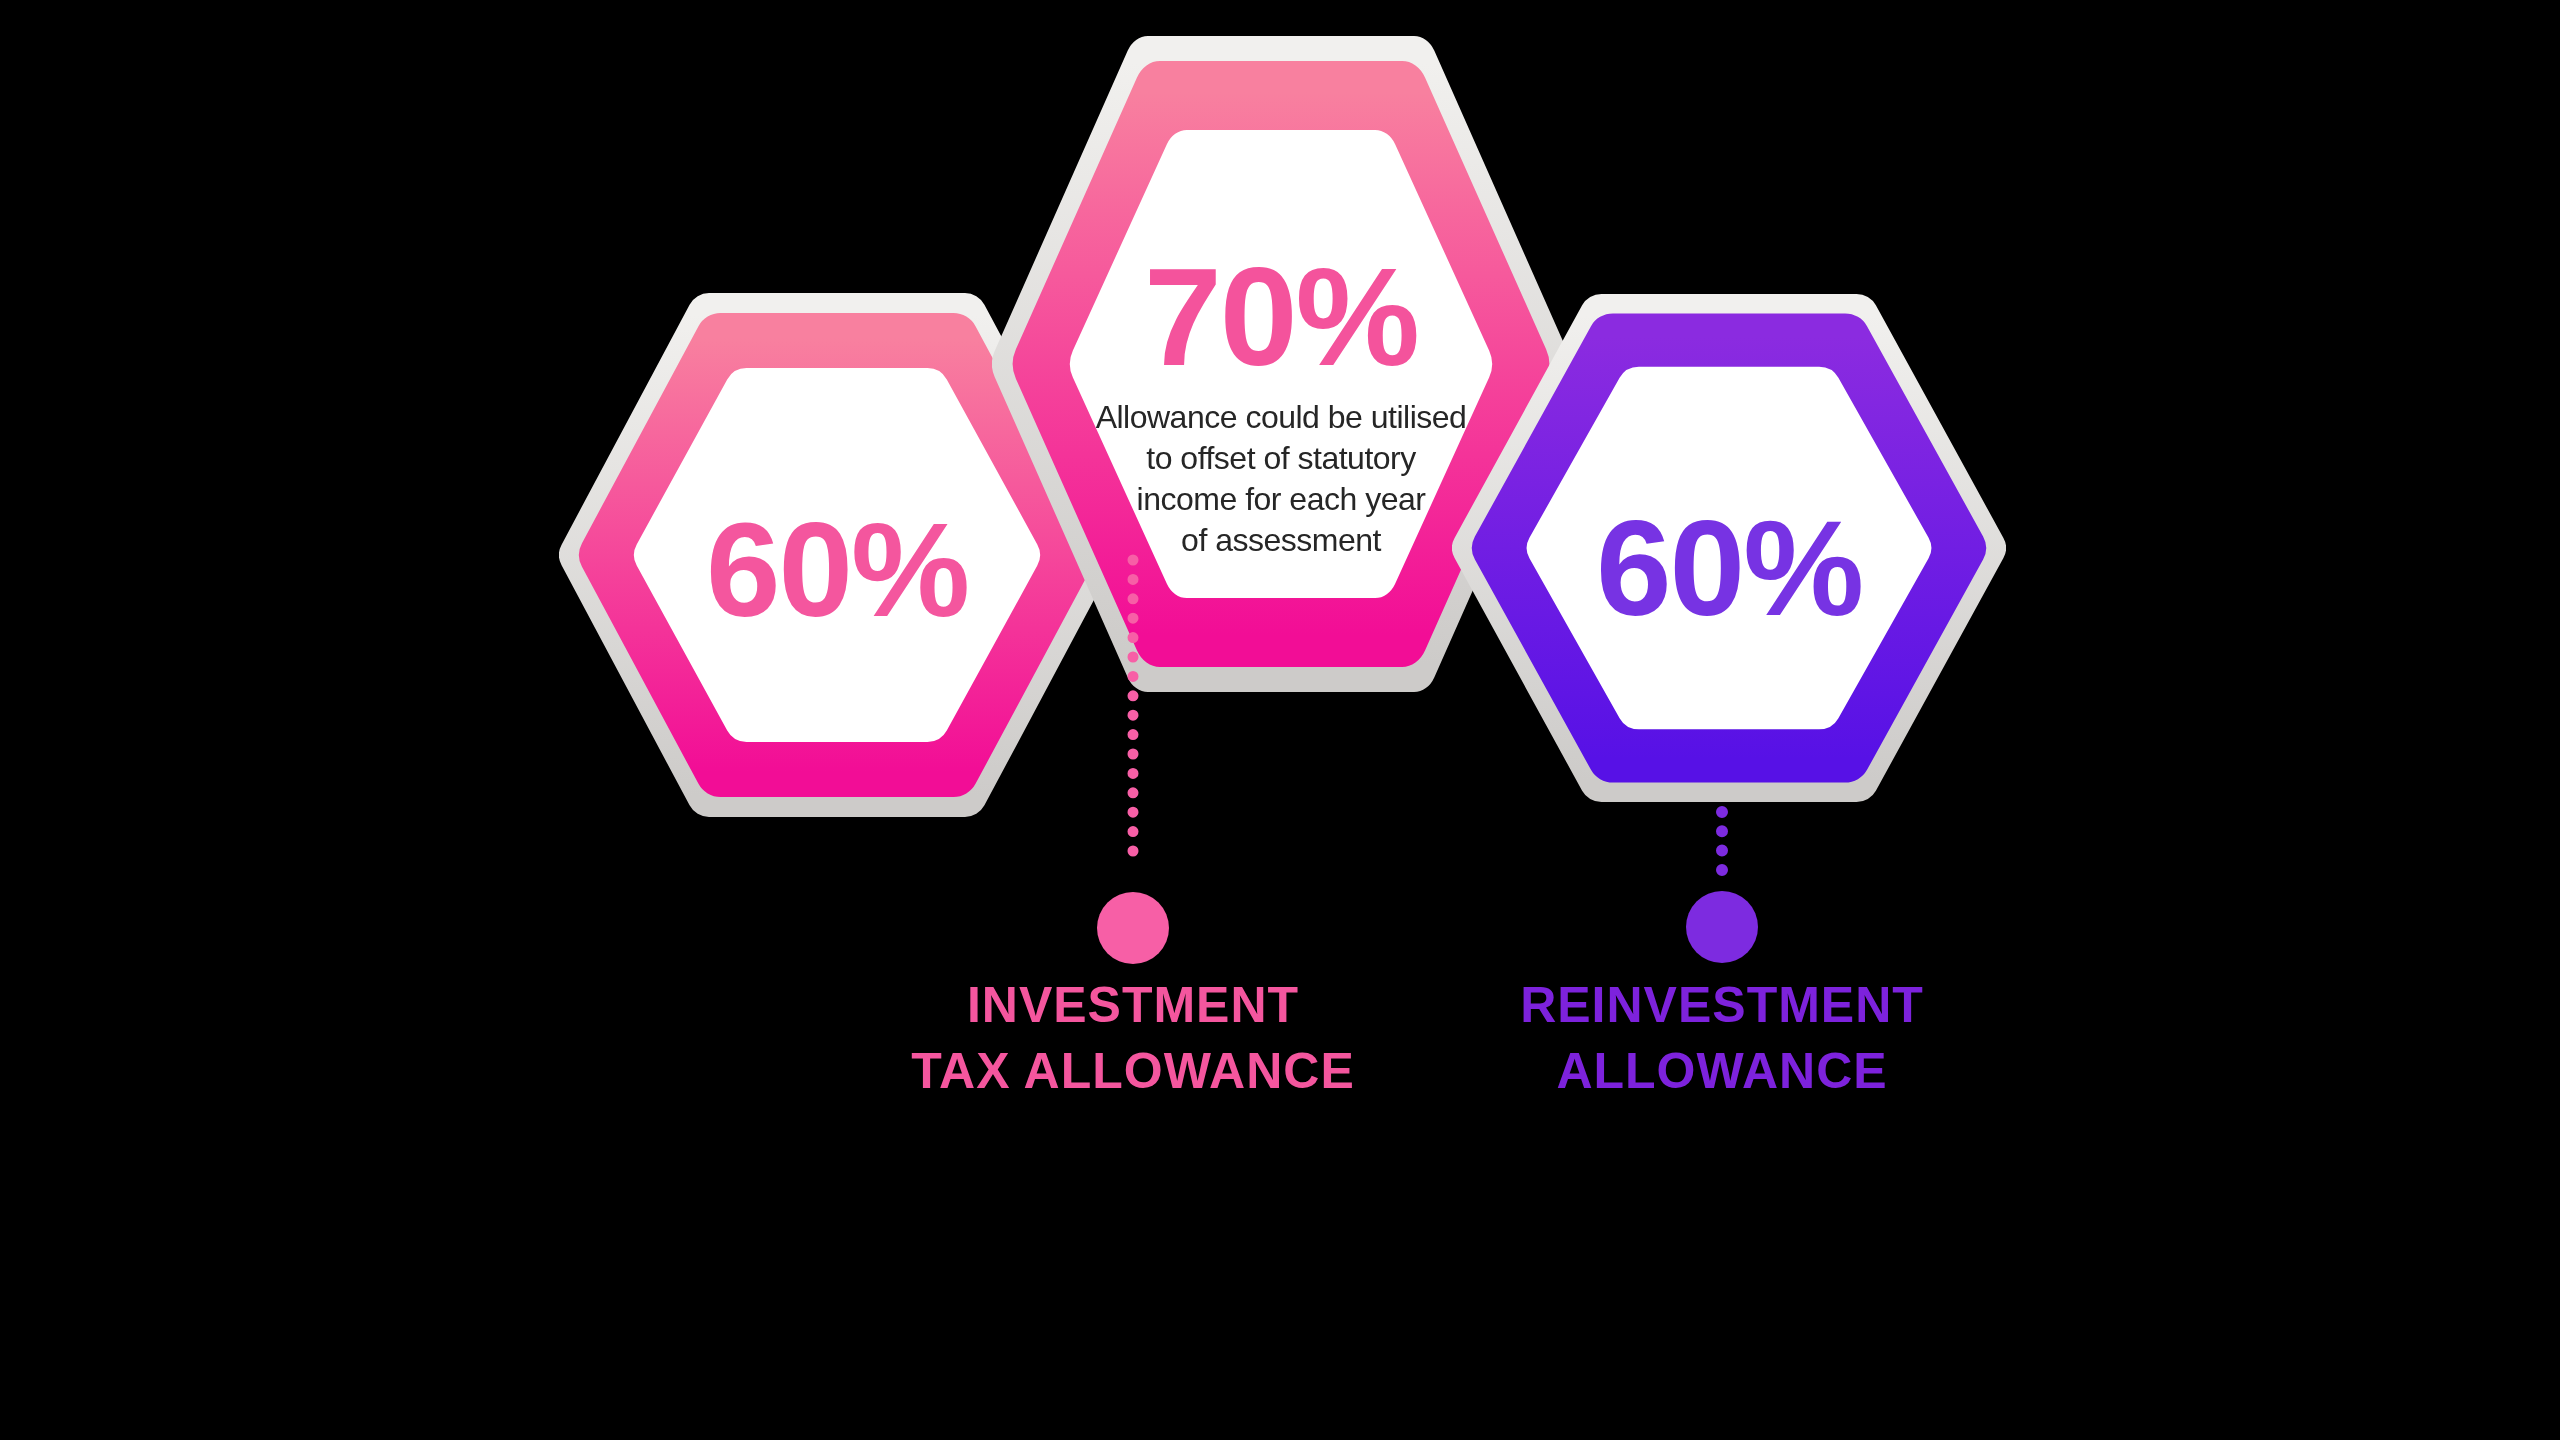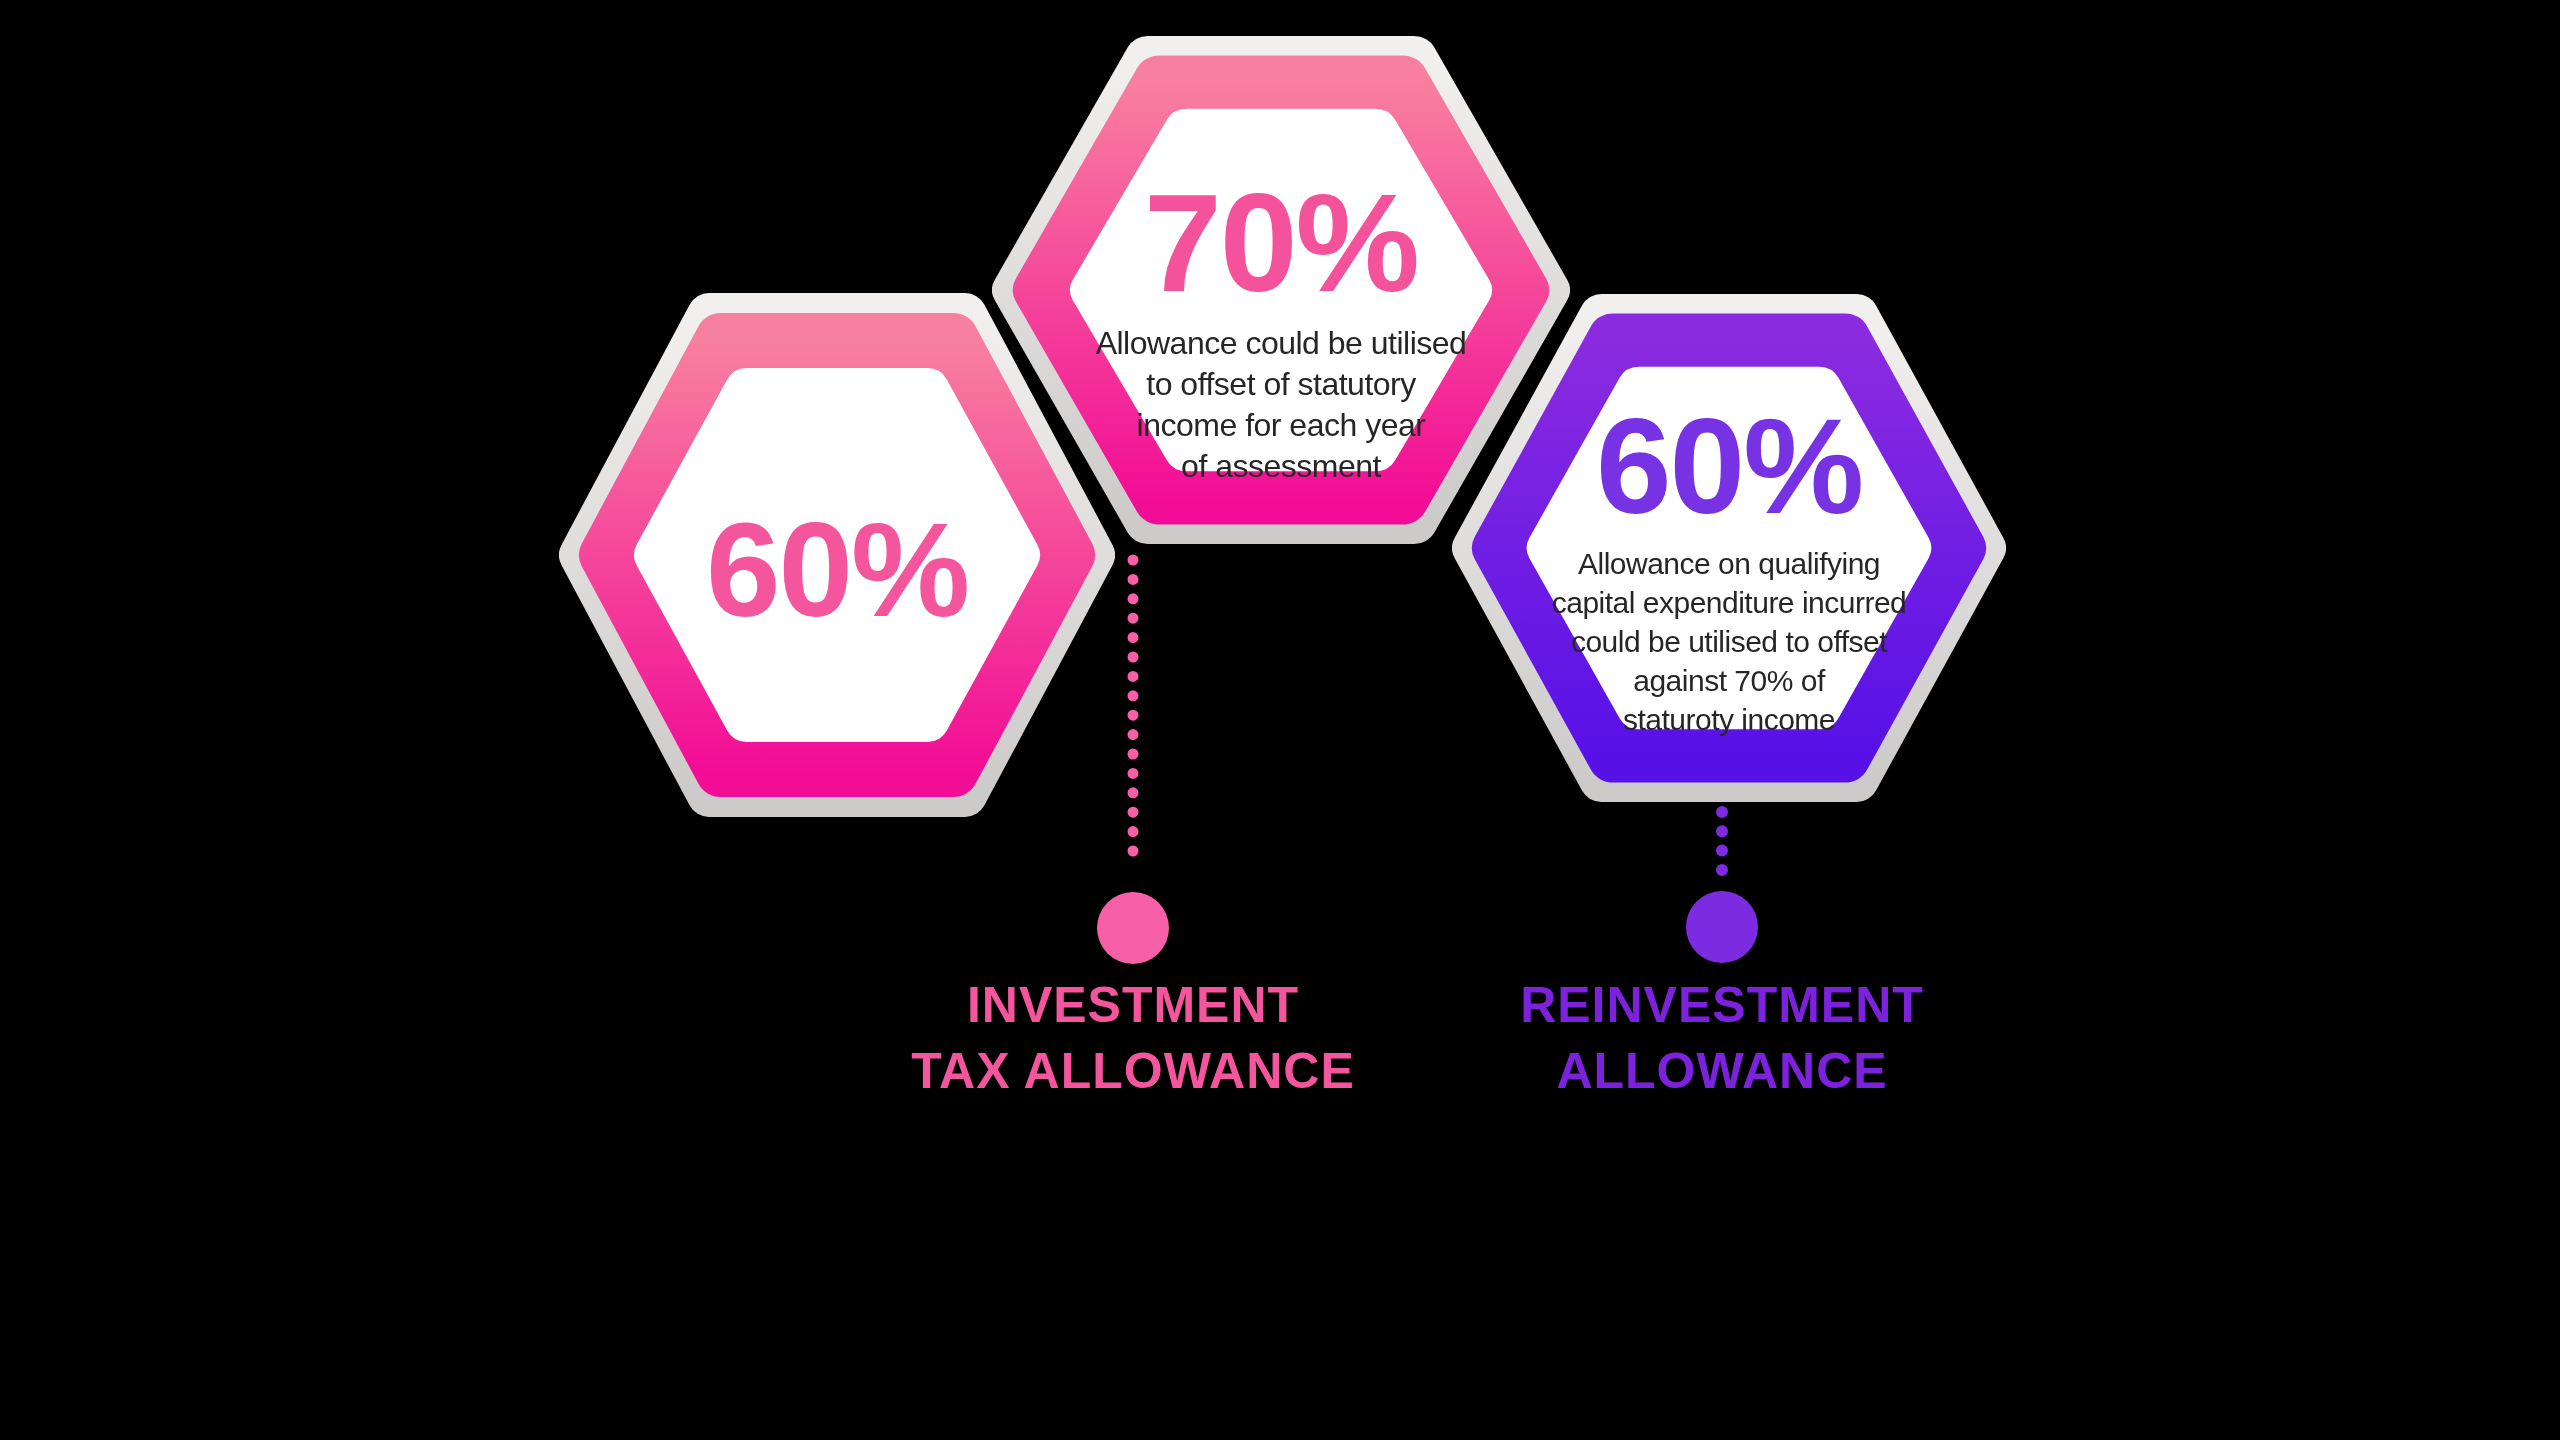--- a/index.html
+++ b/index.html
@@ -12,21 +12,21 @@
     width: 2560px;
     height: 1440px;
     background: #000000;
     overflow: hidden;
     font-family: "Liberation Sans", sans-serif;
   }
   .hex {
     position: absolute;
   }
   .hex-left  { left: 559px;  top: 293px; width: 556px; height: 524px; }
-  .hex-mid   { left: 992px;  top: 36px;  width: 578px; height: 508px; }
+  .hex-mid   { left: 992px;  top: 36px;  width: 578px; height: 656px; }
   .hex-right { left: 1452px; top: 294px; width: 554px; height: 508px; }
 
   .hex-bg {
     position: absolute;
     inset: 0;
     width: 100%;
     height: 100%;
     display: block;
   }
   .hex-content {
@@ -144,25 +144,20 @@
           <stop offset="0" stop-color="#8B2BE0"></stop>
             <stop offset="1" stop-color="#5711E6"></stop>
         </linearGradient>
       </defs>
       <polygon points="22,262 150,22 406,22 534,262 406,502 150,502" fill="url(#gray3)" stroke="url(#gray3)" stroke-width="44" stroke-linejoin="round"></polygon>
       <polygon points="45,262 161.5,45 394.5,45 511,262 394.5,479 161.5,479" fill="url(#band3)" stroke="url(#band3)" stroke-width="50" stroke-linejoin="round"></polygon>
       <polygon points="97,262 187.5,97 368.5,97 459,262 368.5,427 187.5,427" fill="#FFFFFF" stroke="#FFFFFF" stroke-width="44" stroke-linejoin="round"></polygon>
     </svg>
     <div class="hex-content">
       <div class="hex-value">60%</div>
-      <div class="hex-desc">Allowance on qualifying
-capital expenditure incurred
-could be utilised to offset
-against 70% of
-staturoty income</div>
     </div>
   </section>
 
   <svg class="connectors" viewBox="0 0 2560 1440" aria-hidden="true">
     <line x1="1133" y1="560" x2="1133" y2="870" stroke-width="11" stroke-linecap="round" stroke-dasharray="0 19.4" stroke="#F75FA6"></line>
     <circle cx="1133" cy="928" r="36" fill="#F75FA6"></circle>
     <line x1="1722" y1="812" x2="1722" y2="870" stroke-width="12" stroke-linecap="round" stroke-dasharray="0 19.3" stroke="#7D2BE0"></line>
     <circle cx="1722" cy="927" r="36" fill="#7D2BE0"></circle>
   </svg>
 

